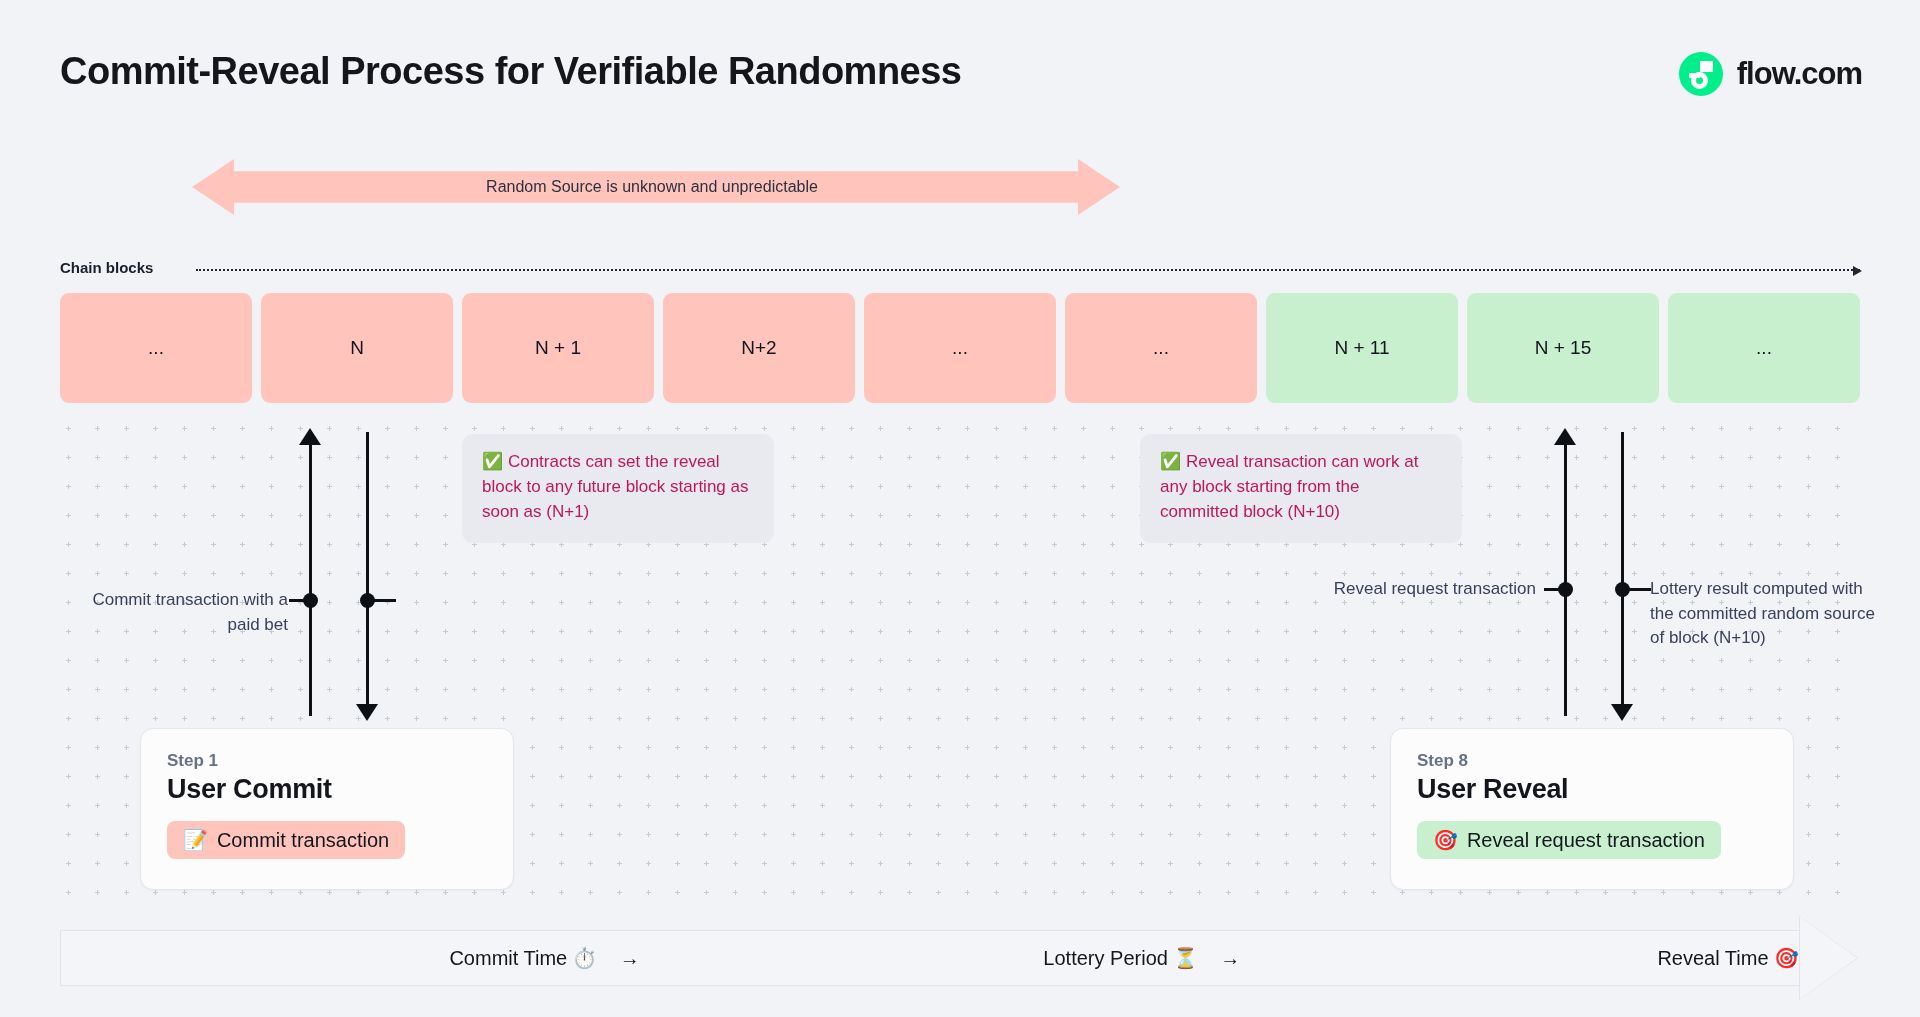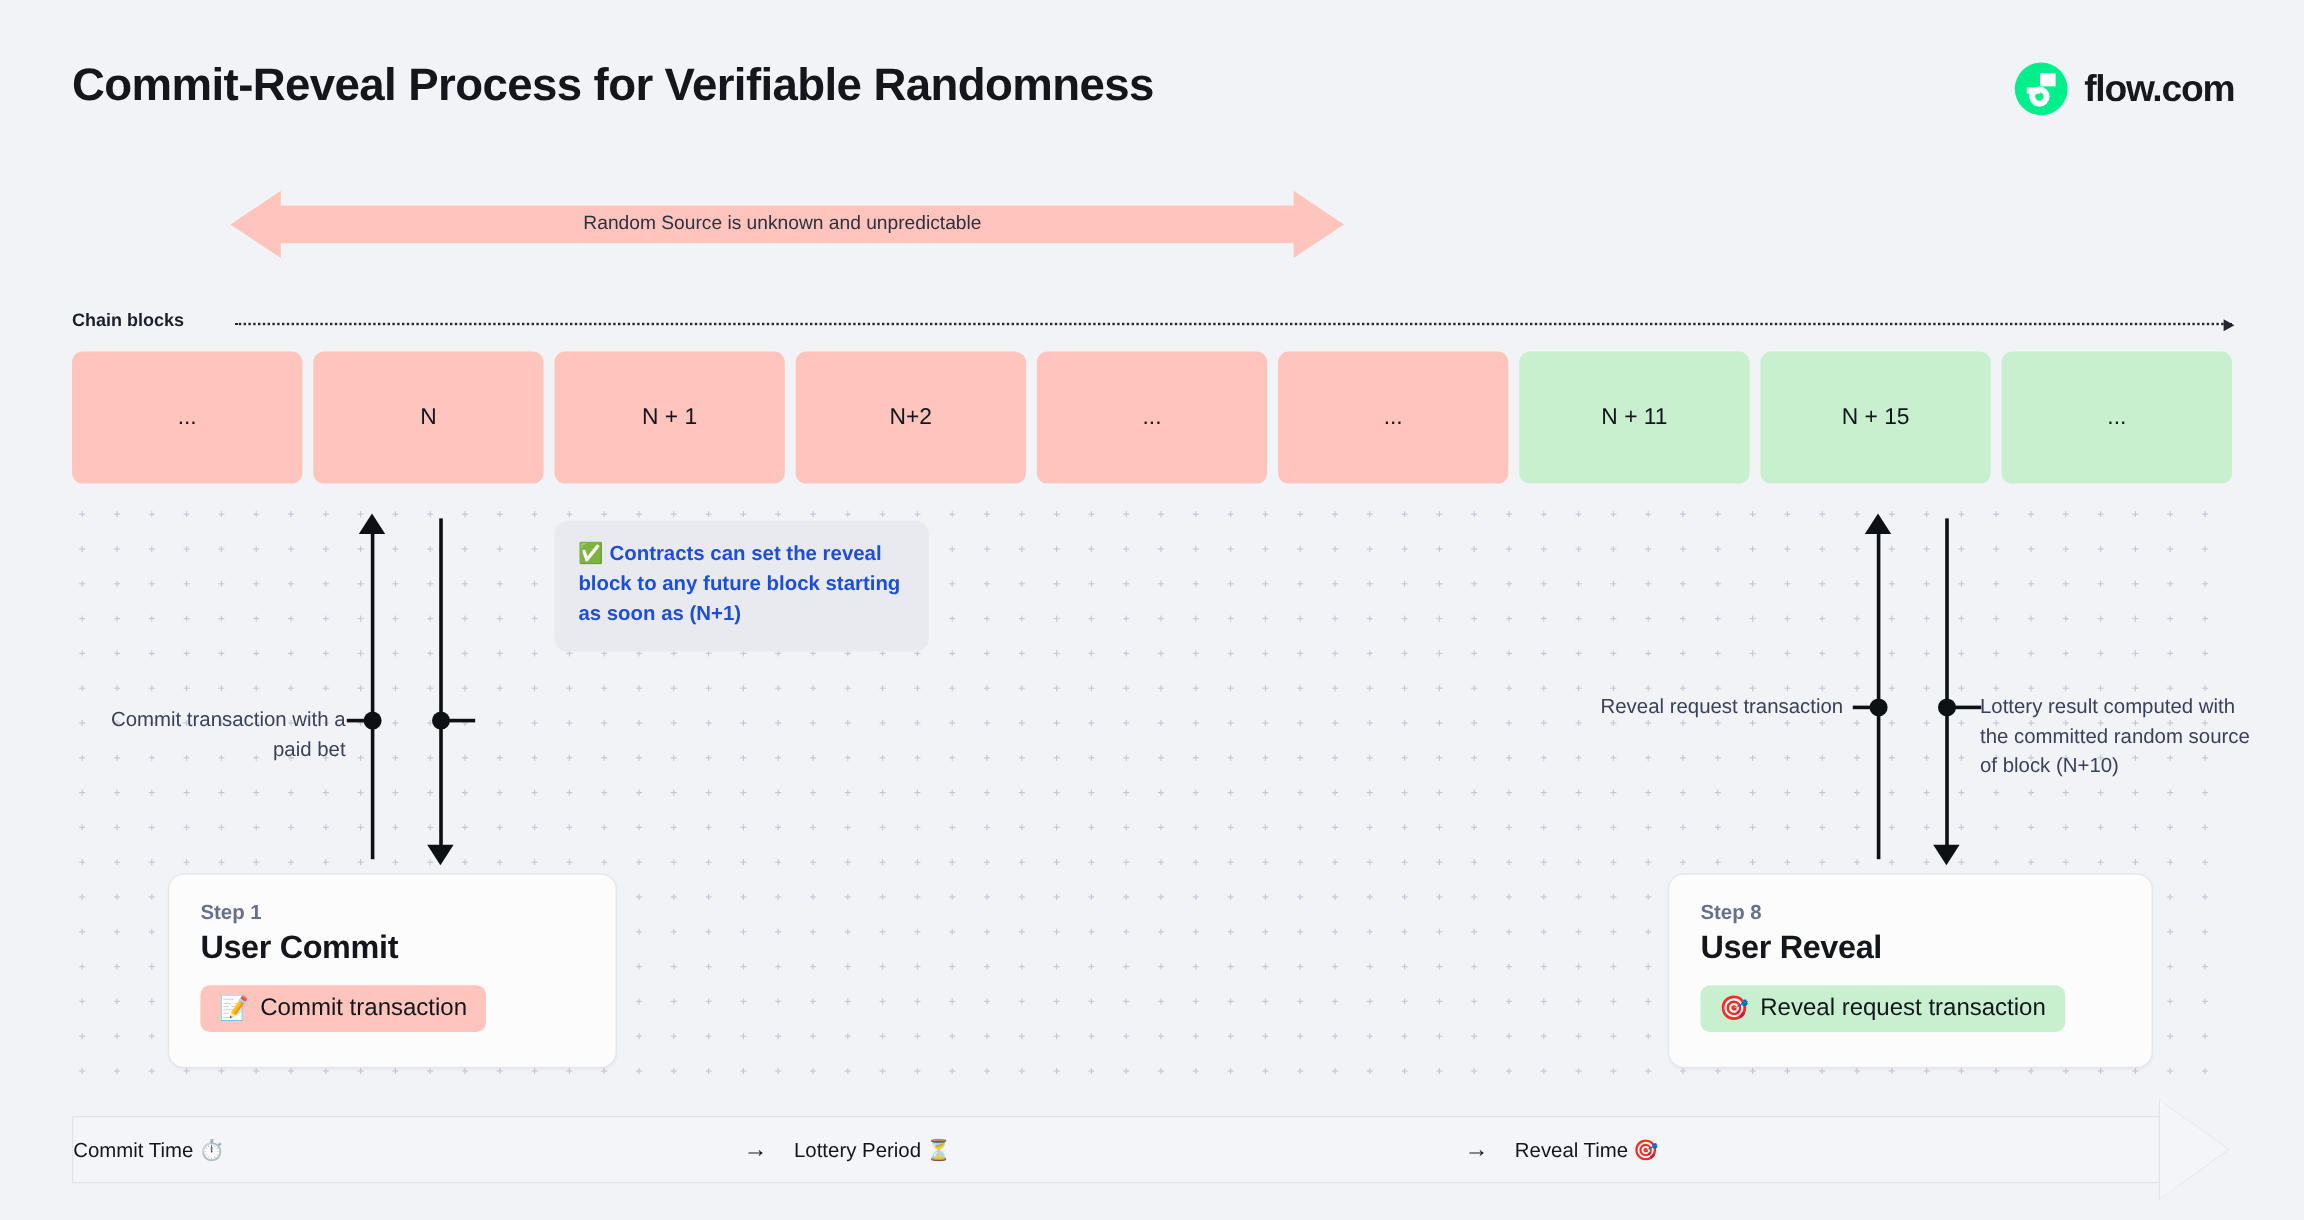--- a/index.html
+++ b/index.html
@@ -94,23 +94,22 @@
     border-left:11px solid transparent;border-right:11px solid transparent;
     border-top:17px solid #0d1015;
   }
   .dot{position:absolute;width:15px;height:15px;border-radius:50%;background:#0d1015;}
   .stub{position:absolute;height:3px;background:#0d1015;}
 
   
   .note{
     position:absolute;background:#e8eaef;border-radius:11px;
     padding:16px 20px 18px 20px;
-    font-size:17px;line-height:1.47;color:#1d4ed8;
+    font-size:17px;line-height:1.47;color:#be185d;
     box-sizing:border-box;
-    font-weight:bold;
   }
   .note .em{font-size:17px;}
 
   
   .callout{
     position:absolute;font-size:17px;line-height:1.45;color:#39415a;
   }
   .callout.right-al{text-align:right;}
   .callout ul{margin:2px 0 0 0;padding-left:20px;}
   .callout li{margin-top:2px;}
@@ -130,21 +129,21 @@
   }
   .pill.pink{background:#ffc5bd;}
   .pill.green{background:#c8f0cf;}
 
   
   .timeline{
     position:absolute;left:60px;top:930px;width:1740px;height:56px;
     border:1px solid #e0e3ea;background:#f3f5f8;box-sizing:border-box;
     display:flex;align-items:center;
   }
-  .timeline .seg{flex:1;text-align:left;font-size:17px;color:#14161c;}
+  .timeline .seg{flex:1;text-align:right;font-size:20px;color:#14161c;}
   .timeline .arr{width:64px;text-align:center;font-size:20px;color:#14161c;}
   .tl-tip{
     position:absolute;left:1800px;top:917px;width:0;height:0;
     border-top:41px solid transparent;border-bottom:41px solid transparent;
     border-left:57px solid #f3f5f8;
   }
   .tl-tip-o{
     position:absolute;left:1799px;top:916px;width:0;height:0;
     border-top:42px solid transparent;border-bottom:42px solid transparent;
     border-left:59px solid #e0e3ea;
@@ -1259,20 +1258,24 @@
 
   <div class="vline" style="left:1621px;top:432px;height:276px;"></div>
   <div class="vhead down" style="left:1611px;top:704px;"></div>
   <div class="dot" style="left:1615px;top:582px;"></div>
   <div class="stub" style="left:1629px;top:588px;width:22px;"></div>
 
   <div class="note" style="left:462px;top:434px;width:312px;">
     <span class="em">✅</span>
     <span>Contracts can set the reveal block to any future block starting as soon as (N+1)</span>
   </div>
+  <div class="note" style="left:1140px;top:434px;width:322px;">
+    <span class="em">✅</span>
+    <span>Reveal transaction can work at any block starting from the committed block (N+10)</span>
+  </div>
 
   <div class="callout right-al" style="left:60px;top:588px;width:228px;">Commit transaction with a paid bet</div>
 
 
   <div class="callout right-al" style="left:1320px;top:577px;width:216px;">Reveal request transaction</div>
 
   <div class="callout" style="left:1650px;top:577px;width:230px;">Lottery result computed with the committed random source of block (N+10)</div>
 
   <div class="card" style="left:140px;top:728px;width:374px;height:162px;">
     <div class="step">Step 1</div>

